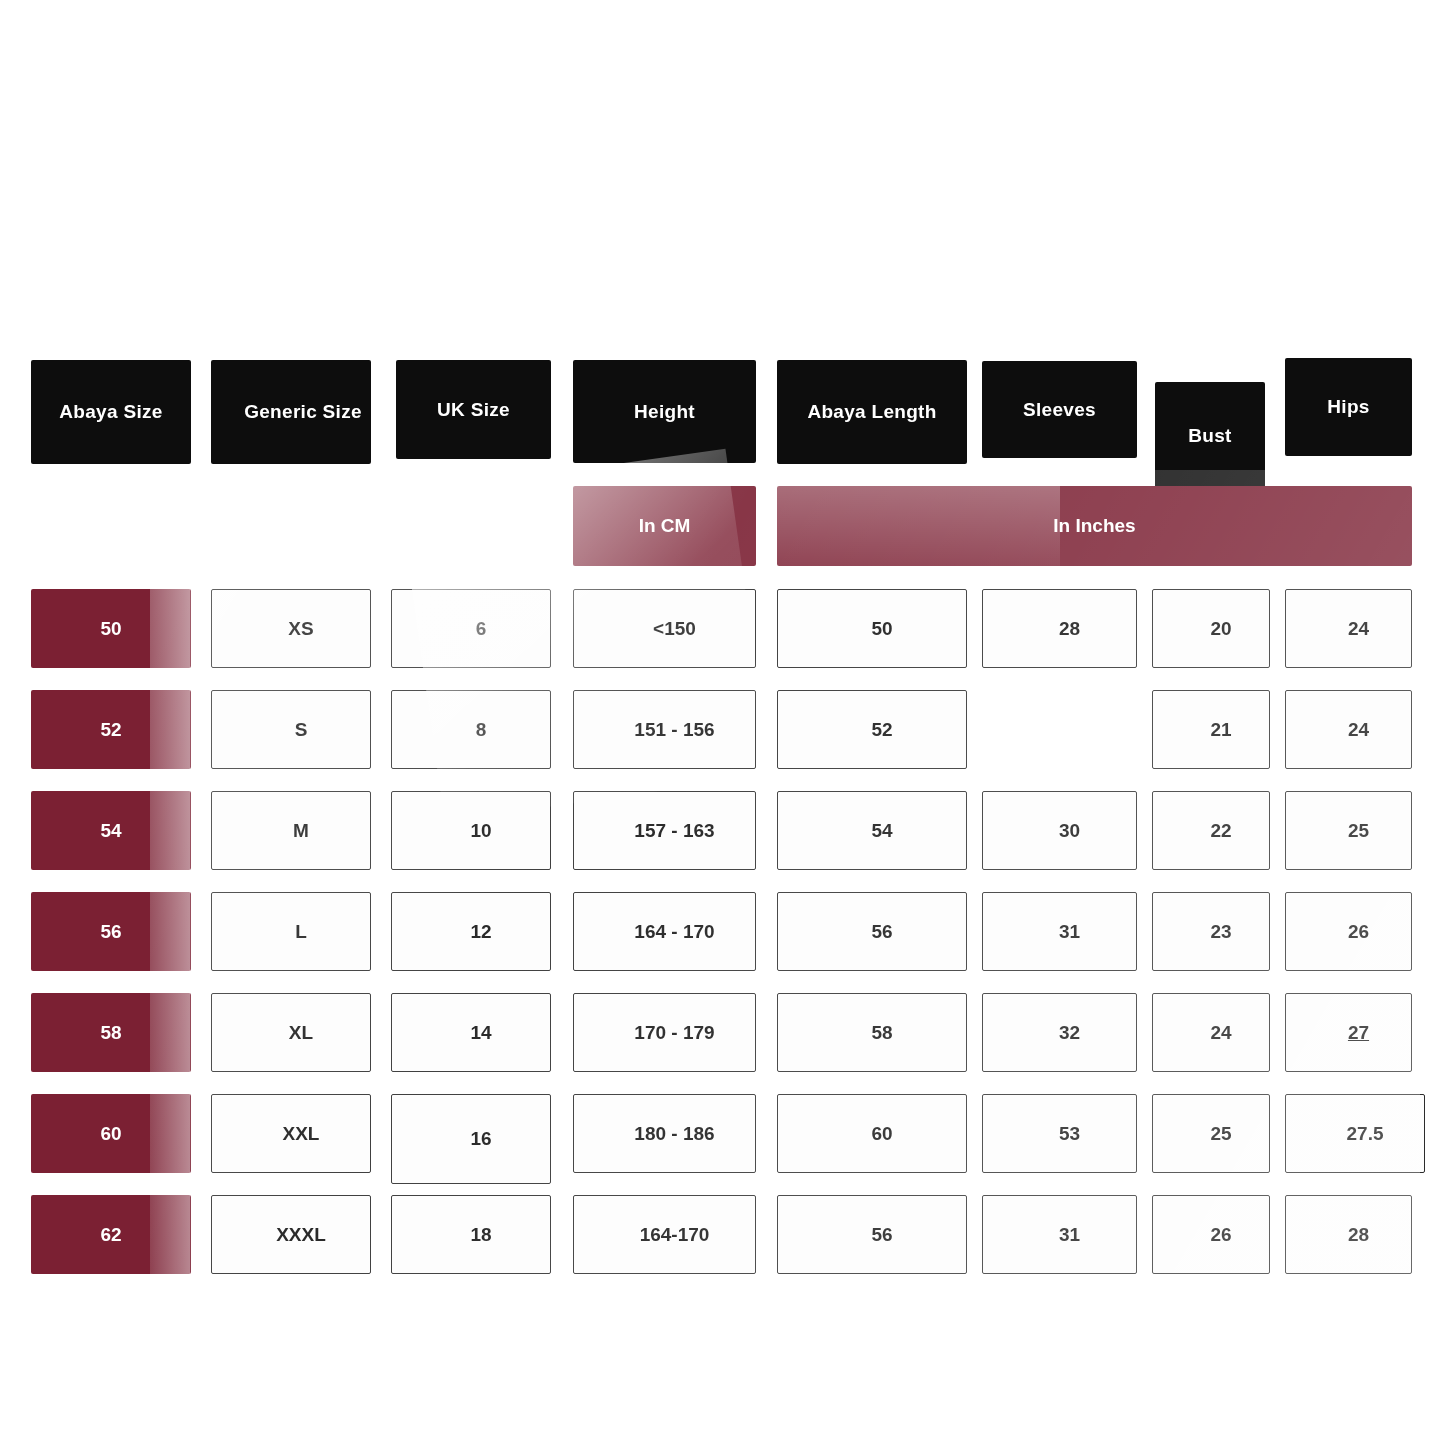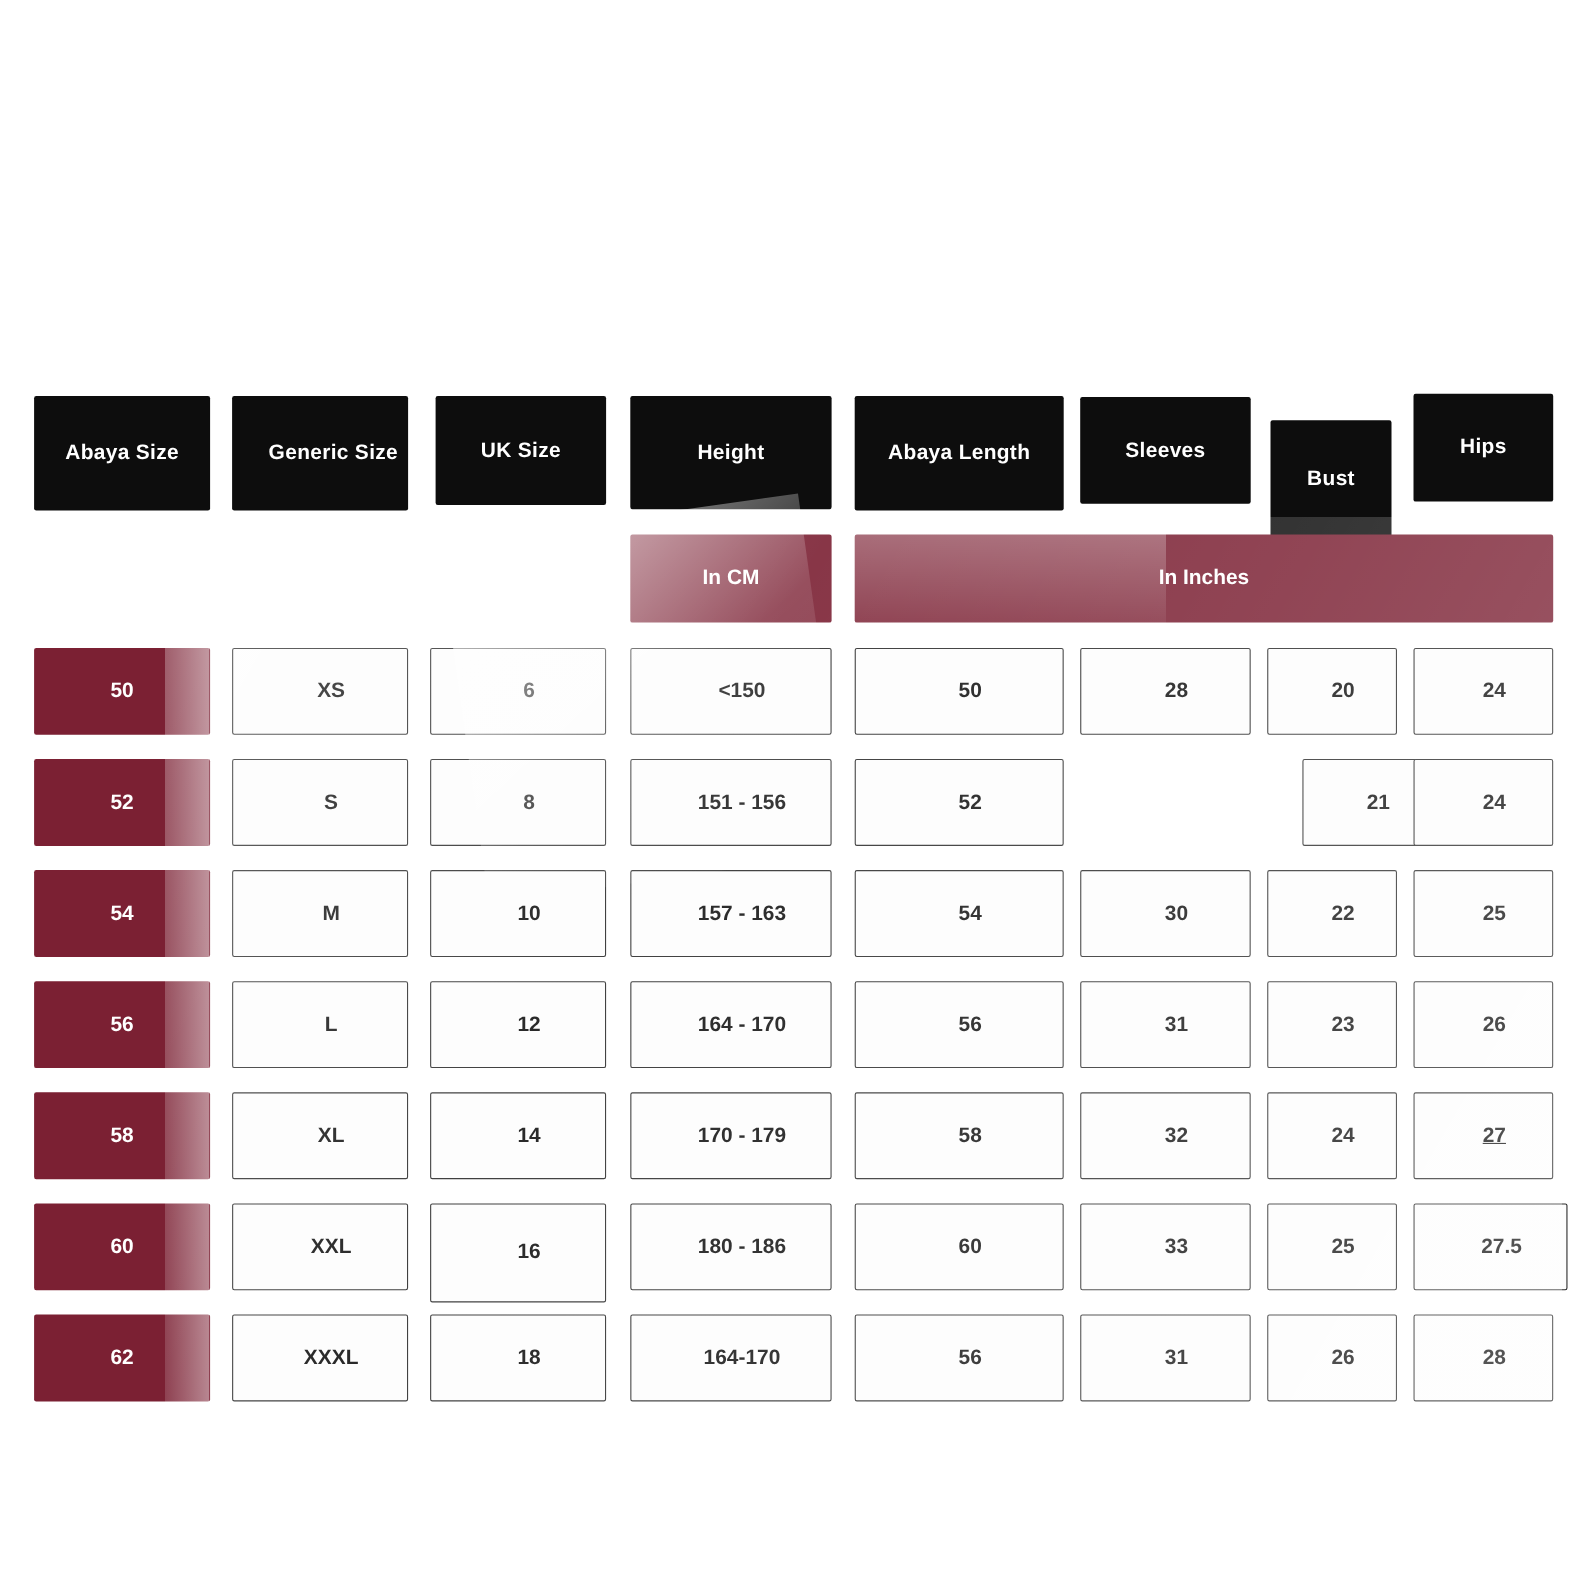--- a/index.html
+++ b/index.html
@@ -186,21 +186,21 @@
   </div>
   <div class="cell body-cell" style="position:absolute;left:391px;top:690px;width:160px;height:79px;">
     <span>8</span>
   </div>
   <div class="cell body-cell" style="position:absolute;left:573px;top:690px;width:183px;height:79px;">
     <span>151 - 156</span>
   </div>
   <div class="cell body-cell" style="position:absolute;left:777px;top:690px;width:190px;height:79px;">
     <span>52</span>
   </div>
-  <div class="cell body-cell" style="position:absolute;left:1152px;top:690px;width:118px;height:79px;margin-left:32px;">
+  <div class="cell body-cell" style="position:absolute;left:1152px;top:690px;width:118px;height:79px;">
     <span>21</span>
   </div>
   <div class="cell body-cell" style="position:absolute;left:1285px;top:690px;width:127px;height:79px;">
     <span>24</span>
   </div>
 
   <div class="cell sizecol" style="position:absolute;left:31px;top:791px;width:160px;height:79px;">
     <span>54</span>
   </div>
   <div class="cell body-cell" style="position:absolute;left:211px;top:791px;width:160px;height:79px;">
@@ -284,21 +284,21 @@
   <div class="cell body-cell" style="position:absolute;left:391px;top:1094px;width:160px;height:90px;">
     <span>16</span>
   </div>
   <div class="cell body-cell" style="position:absolute;left:573px;top:1094px;width:183px;height:79px;">
     <span>180 - 186</span>
   </div>
   <div class="cell body-cell" style="position:absolute;left:777px;top:1094px;width:190px;height:79px;">
     <span>60</span>
   </div>
   <div class="cell body-cell" style="position:absolute;left:982px;top:1094px;width:155px;height:79px;">
-    <span>33</span>
+    <span>53</span>
   </div>
   <div class="cell body-cell" style="position:absolute;left:1152px;top:1094px;width:118px;height:79px;">
     <span>25</span>
   </div>
   <div class="cell body-cell" style="position:absolute;left:1285px;top:1094px;width:140px;height:79px;text-align:center;">
     <span>27.5</span>
   </div>
 
   <div class="cell sizecol" style="position:absolute;left:31px;top:1195px;width:160px;height:79px;">
     <span>62</span>

